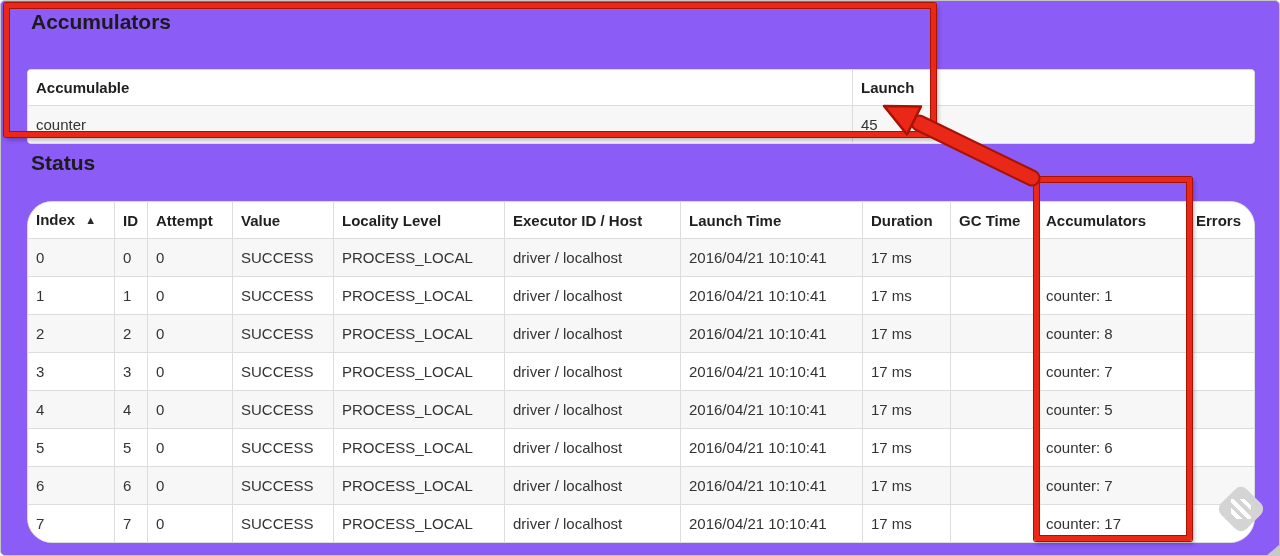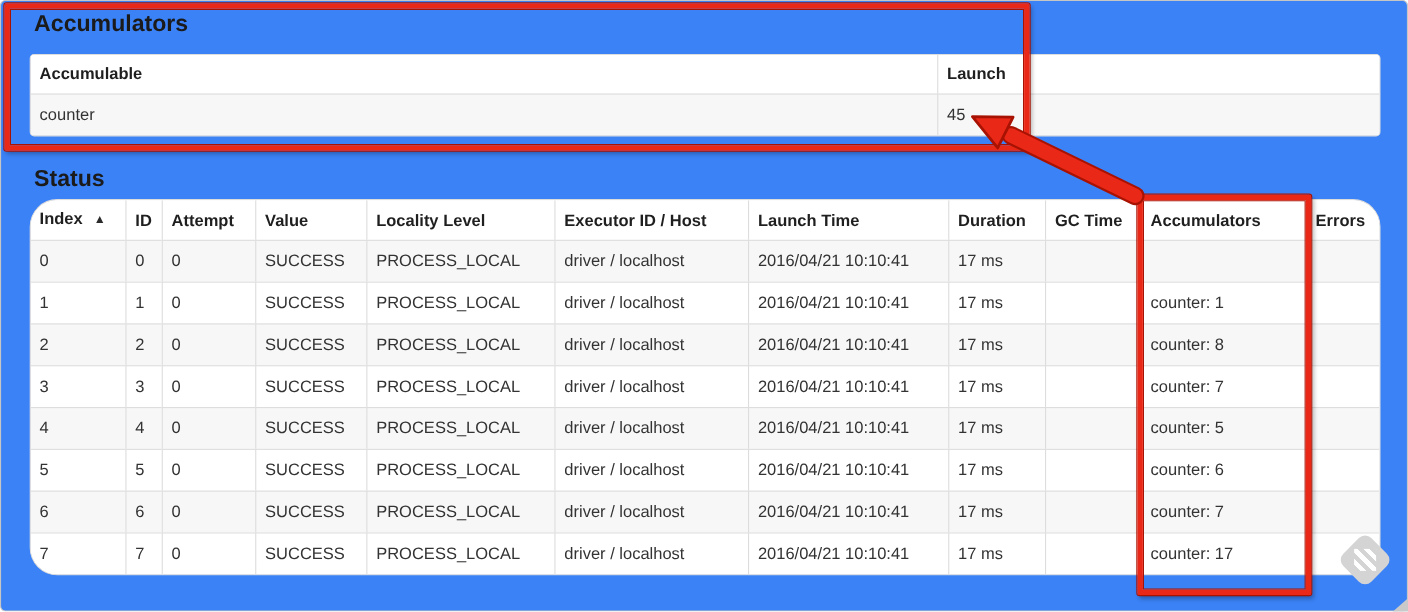--- a/index.html
+++ b/index.html
@@ -4,34 +4,34 @@
 <style>
   html,body { margin:0; padding:0; background:#ffffff; }
   body {
     width:1280px; height:556px; position:relative; overflow:hidden;
     font-family:"Liberation Sans","DejaVu Sans",sans-serif;
     color:var(--text,#333);
   }
   .frame {
     position:absolute; inset:0;
     border:1px solid #c6c6c6; border-radius:5px;
-    box-sizing:border-box; background:#3b82f6;
+    box-sizing:border-box; background:#8b5cf6;
   }
   .heading {
     position:absolute; margin:0; left:30px;
     font-size:21px; font-weight:700; color:#1b1b1b; line-height:26px;
     white-space:nowrap;
   }
   #acc-heading { top:8px; }
   #tasks-heading { top:149px; }
 
   .tablewrap {
     position:absolute; left:26px; width:1228px; box-sizing:border-box;
     border:1px solid var(--tblborder,#ddd); border-radius:4px;
-    overflow:hidden; background:#fff;
+    overflow:hidden; background:#fff;margin-top:20px;
   }
   #acc-tablewrap  { top:48px; }
   #tasks-tablewrap{ top:180px;border-radius:25px; }
 
   table { width:100%; border-collapse:separate; border-spacing:0; table-layout:fixed; }
   th,td {
     text-align:left; font-size:15px; line-height:21px;
     padding:8px 8px; box-sizing:border-box;
     border-left:1px solid var(--tblborder,#ddd);
     border-top:1px solid var(--tblborder,#ddd);

